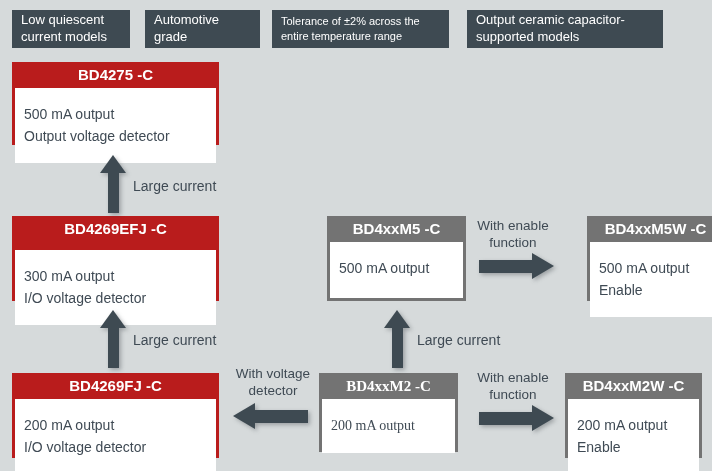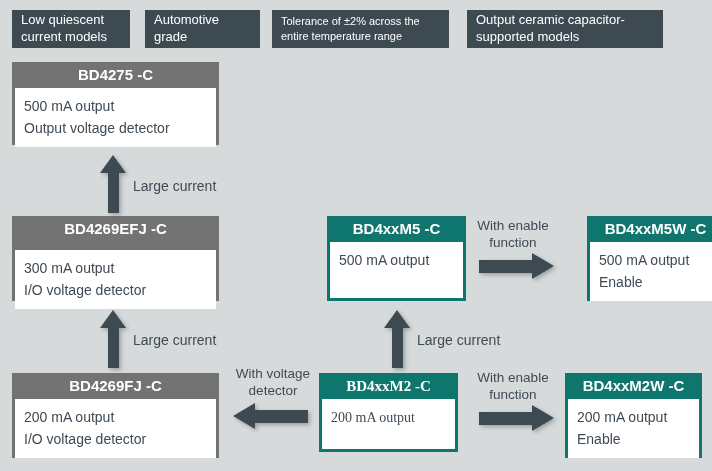--- a/index.html
+++ b/index.html
@@ -24,34 +24,34 @@
     font-size:13px;line-height:1.3;
     height:38px;top:10px;
   }
   .toplabel.small{font-size:11px;line-height:1.35;}
   
   .pbox{
     position:absolute;
     display:flex;flex-direction:column;
     box-sizing:border-box;
   }
-  .pbox.dark{background:#737373;}
-  .pbox.light{background:#0f766e;}
+  .pbox.dark{background:#b91c1c;}
+  .pbox.light{background:#737373;}
   .pbox .hd{
     color:#ffffff;
     font-size:15px;font-weight:600;
     text-align:center;
     height:26px;line-height:26px;
     flex:0 0 26px;
   }
   .pbox .bd{
     background:#ffffff;
     margin:0 3px 3px 3px;
     flex:1;
-    padding:8px 9px;
+    padding:16px 9px;
     font-size:14px;color:#3f4a54;
     line-height:1.55;
   }
   
   .varrow{
     position:absolute;width:26px;
     display:flex;flex-direction:column;align-items:center;
     filter:drop-shadow(2px 2px 2px rgba(50,55,60,.35));
   }
   .varrow .head{

